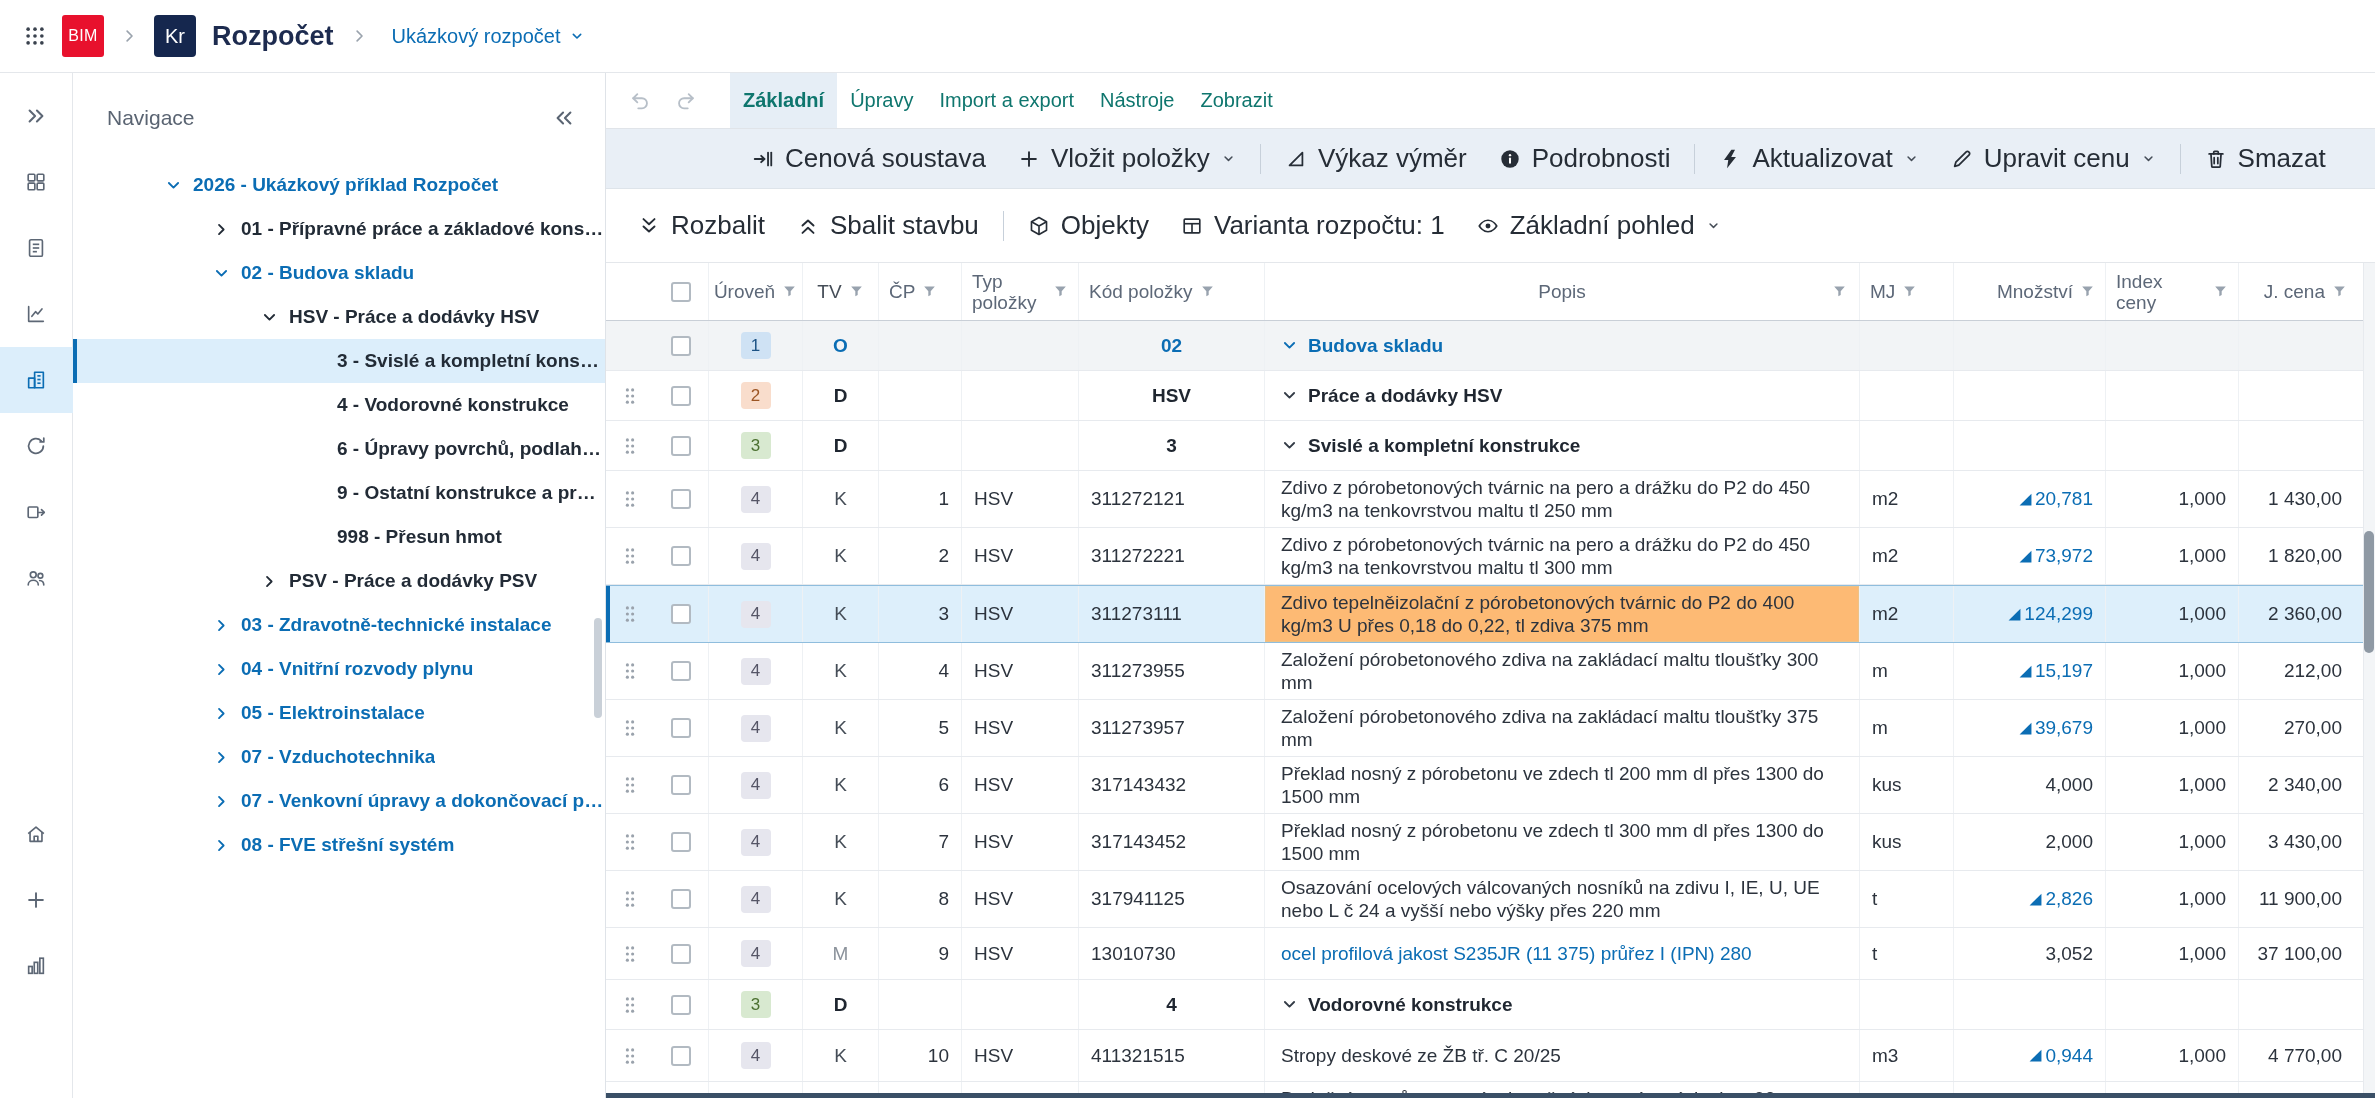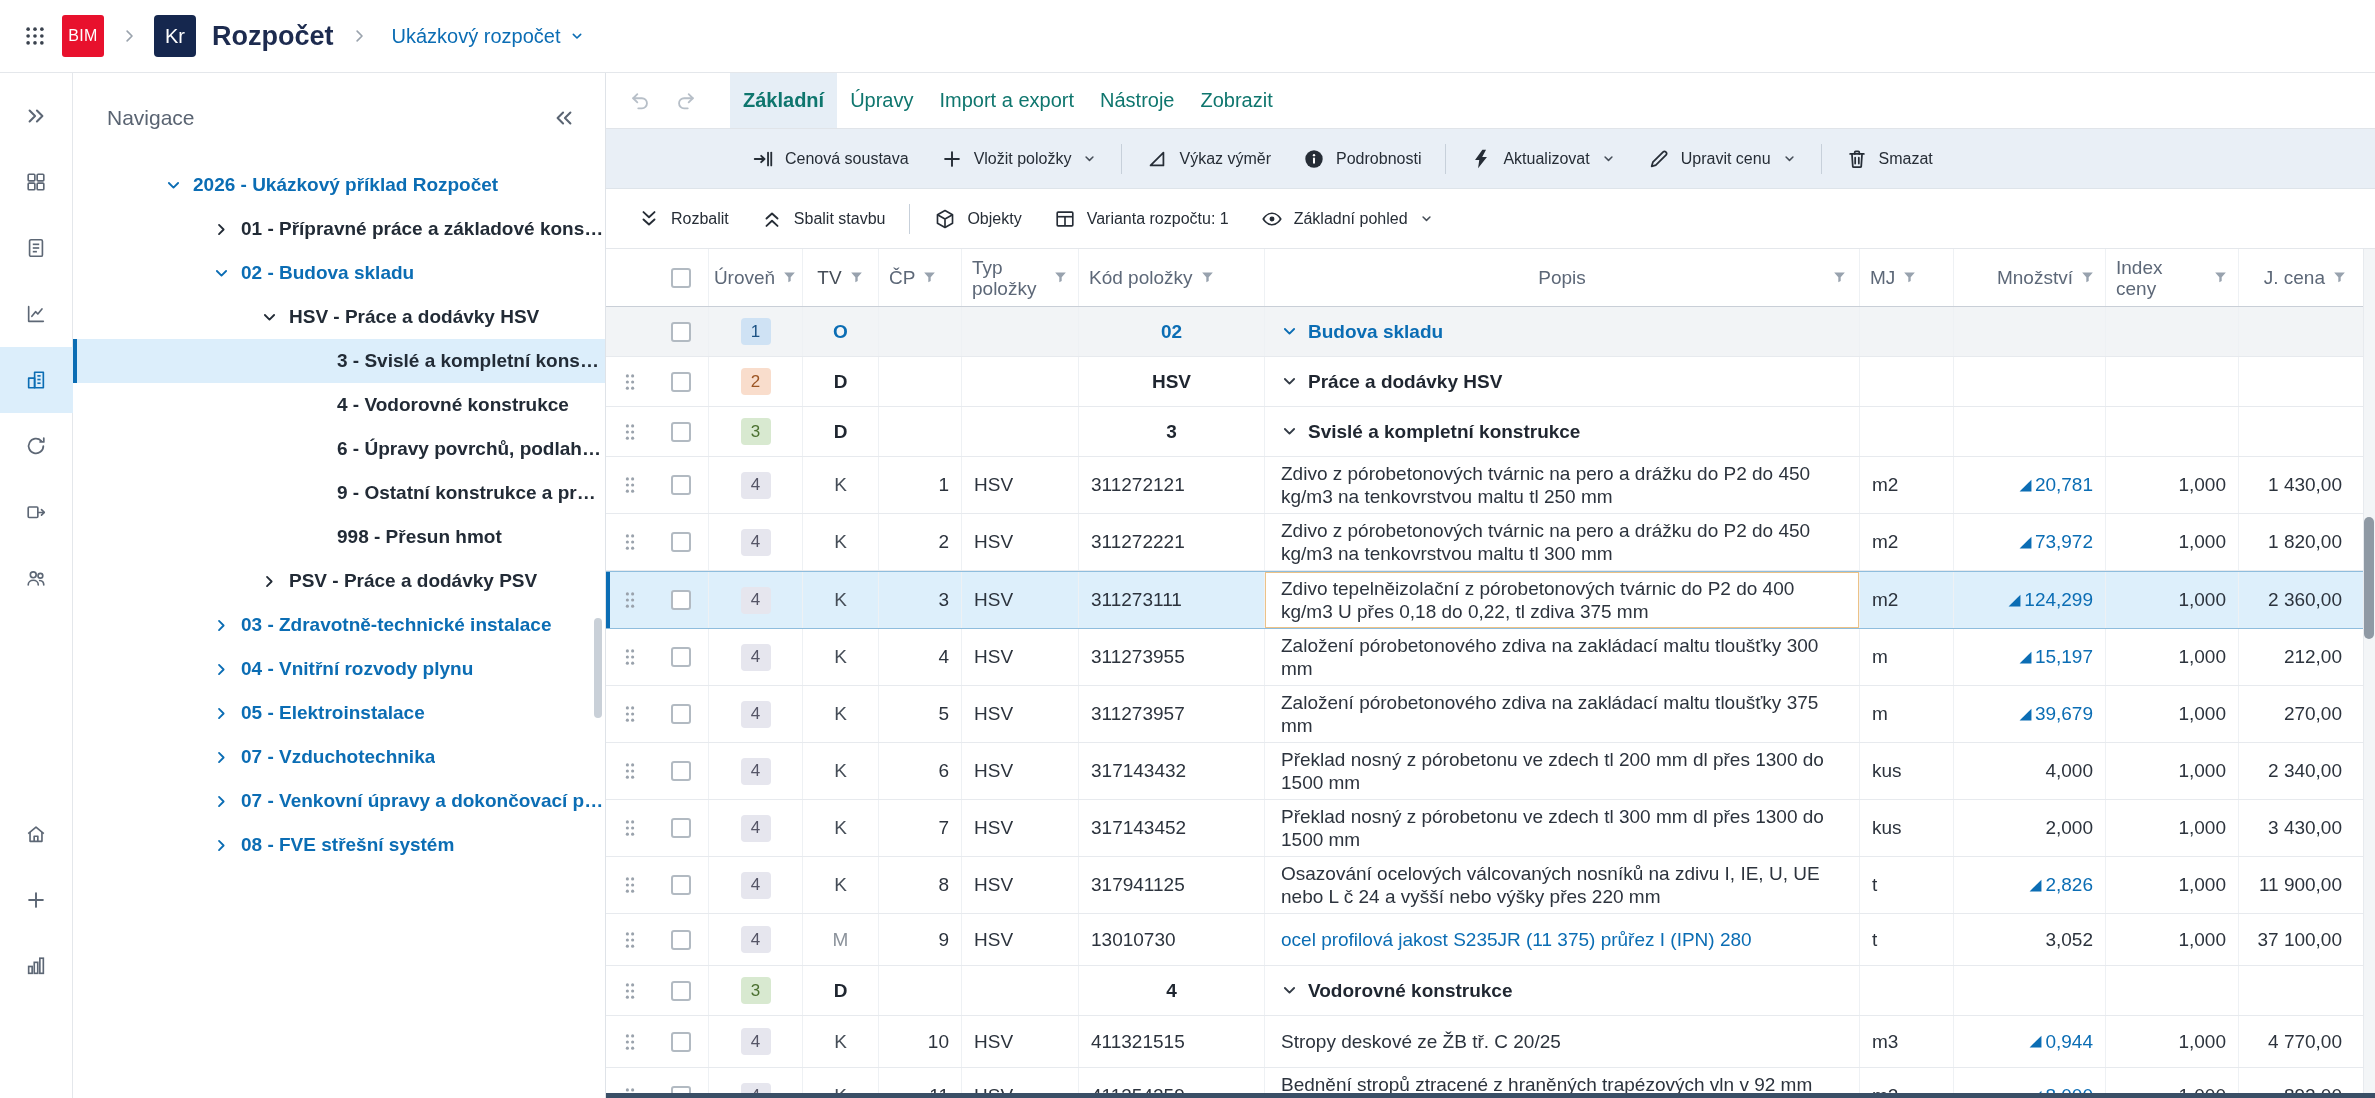--- a/index.html
+++ b/index.html
@@ -49,22 +49,22 @@
 
 
 main{flex:1;display:flex;flex-direction:column;min-width:0;position:relative}
 .tabs-row{height:56px;display:flex;align-items:stretch;border-bottom:1px solid #e0e4e9;padding-left:16px}
 .hist{display:flex;align-items:center;gap:6px;padding-right:26px}
 .histbtn{width:38px;height:40px;display:flex;align-items:center;justify-content:center;color:#b7bfc8}
 .tab{display:flex;align-items:center;padding:0 13px;font-size:20px;color:#0f766e}
 .tab.active{background:#e6eef6;font-weight:700}
 
 .tb1{height:60px;background:#e9eff6;display:flex;align-items:center;padding:0 10px 0 130px;border-bottom:1px solid #dee4ea}
-.tb2{height:60px;background:#fff;display:flex;align-items:center;padding:0 16px;border-bottom:1px solid #e4e7eb}
-.tb-btn{display:flex;align-items:center;gap:11px;height:44px;padding:0 16px;font-size:16px;color:#262d36}
+.tb2{height:74px;background:#fff;display:flex;align-items:center;padding:0 16px;border-bottom:1px solid #e4e7eb}
+.tb-btn{display:flex;align-items:center;gap:11px;height:44px;padding:0 16px;font-size:26px;color:#262d36}
 .tb-btn .caret{color:#454d57}
 .tb-btn .caret svg{width:15px;height:15px}
 .tb-div{width:1px;height:30px;background:#c7d0da;margin:0 8px;flex:none}
 
 
 .grid{flex:1;position:relative;overflow:hidden}
 .thead,.trow{display:grid;grid-template-columns:48px 55px 94px 76px 83px 117px 186px 595px 94px 152px 133px minmax(0,1fr)}
 .thead{height:58px;border-bottom:1px solid #c9cfd7;color:#5d6878}
 .th{display:flex;align-items:center;gap:7px;padding:0 10px;border-right:1px solid #eef1f4;font-size:19px;line-height:21px}
 .th.num{justify-content:flex-end}
@@ -92,21 +92,21 @@
 .c-unit-price{padding-right:32px}
 
 .kind-object,.kind-part{min-height:50px;height:50px}
 .kind-object{background:#f2f4f6}
 .kind-object .c-tv,.kind-object .c-item-code,.kind-object .desc-text,.kind-object .gchev{color:#0b6db4;font-weight:700}
 .kind-part .c-tv,.kind-part .c-item-code,.kind-part .desc-text{color:#1f2630;font-weight:700}
 .c-item-code.grp{justify-content:center}
 
 .trow.selected{background:#ddeffb;border-top:1px solid #8fbddd;border-bottom:1px solid #8fbddd}
 .trow.selected .c-drag{box-shadow:inset 4px 0 0 #0b6db4}
-.td.c-description.hl{background:#ffffff;box-shadow:inset 0 0 0 1px #ecc287}
+.td.c-description.hl{background:#fdba74;box-shadow:inset 0 0 0 1px #ecc287}
 
 .chip{min-width:30px;height:27px;border-radius:4px;display:inline-flex;align-items:center;justify-content:center;font-size:17px;padding:0 9px}
 .lvl-1{background:#cfe2f4;color:#1c5284}
 .lvl-2{background:#f9ddcc;color:#9c5524}
 .lvl-3{background:#d8e9d0;color:#4b7030}
 .lvl-4{background:#e6e6ee;color:#555566}
 
 .cb{width:20px;height:20px;border:2px solid #b2bac2;border-radius:3px;background:#fff;flex:none;display:inline-block}
 
 .vscroll{position:absolute;top:0;right:0;width:12px;height:100%;background:#f3f5f7;border-left:1px solid #e7eaee}

